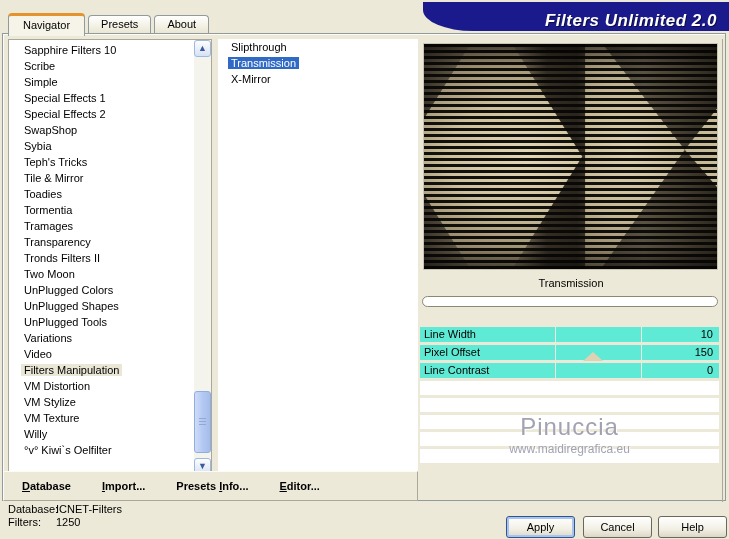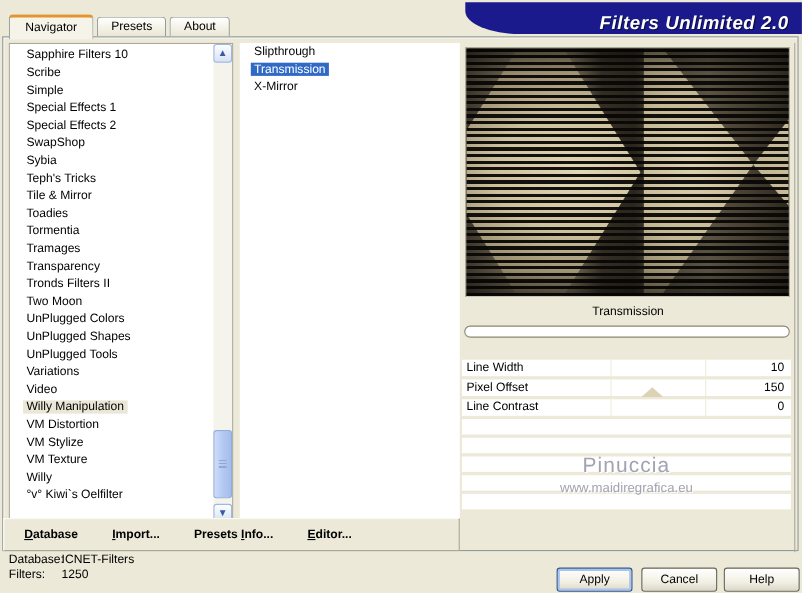--- a/index.html
+++ b/index.html
@@ -110,38 +110,38 @@
   .pv-caption{
     position:absolute;left:0;top:236px;width:100%;height:16px;
     text-align:center;line-height:16px;
   }
   .progressbar{
     position:absolute;left:2px;top:257px;width:296px;height:11px;box-sizing:border-box;
     background:#fff;border:1px solid #8a8775;border-radius:6px;
   }
   .rows{position:absolute;left:0;top:288px;width:299px;}
   .prow{
-    position:relative;height:15px;line-height:15px;background:#ffffff;margin-bottom:3px;
+    position:relative;height:15px;line-height:15px;background:#5eead4;margin-bottom:3px;
     display:flex;justify-content:space-between;padding:0 6px 0 4px;
   }
   .prow::before,.prow::after{
     content:"";position:absolute;top:0;bottom:0;width:1px;background:#efecdd;
   }
   .prow::before{left:45%;} .prow::after{left:74%;}
   .erow{height:14px;background:#fff;margin-bottom:3px;}
   .marker{
     position:absolute;left:calc(58% - 10px);top:25px;width:0;height:0;z-index:2;
     border-left:10px solid transparent;border-right:10px solid transparent;
     border-bottom:9px solid #ddd3b4;
   }
   .watermark{
     position:absolute;left:0;top:374px;width:299px;text-align:center;z-index:3;
     color:#a2a2b2;text-shadow:1px 1px 0 #fff;
   }
-  .wm1{font-size:19px;letter-spacing:1px;}
+  .wm1{font-size:24px;letter-spacing:1px;}
   .wm2{font-size:12px;margin-top:1px;}
   
   .bar{
     position:absolute;height:30px;box-sizing:border-box;background:#ece9d8;
     border:1px solid #aca899;border-color:#fcfbf5 #aca899 #aca899 #fcfbf5;
     display:flex;align-items:center;
   }
   .lbar{left:0;top:437px;width:415px;padding-left:18px;gap:31px;}
   .bar-btn{
     background:none;border:none;padding:0;margin:0;
@@ -240,21 +240,21 @@
         <div class="list-item">
         <span class="li-text">UnPlugged Tools</span>
       </div>
         <div class="list-item">
         <span class="li-text">Variations</span>
       </div>
         <div class="list-item">
         <span class="li-text">Video</span>
       </div>
         <div class="list-item selected active">
-        <span class="li-text">Willy Manipulation</span>
+        <span class="li-text">Filters Manipulation</span>
       </div>
         <div class="list-item">
         <span class="li-text">VM Distortion</span>
       </div>
         <div class="list-item">
         <span class="li-text">VM Stylize</span>
       </div>
         <div class="list-item">
         <span class="li-text">VM Texture</span>
       </div>

